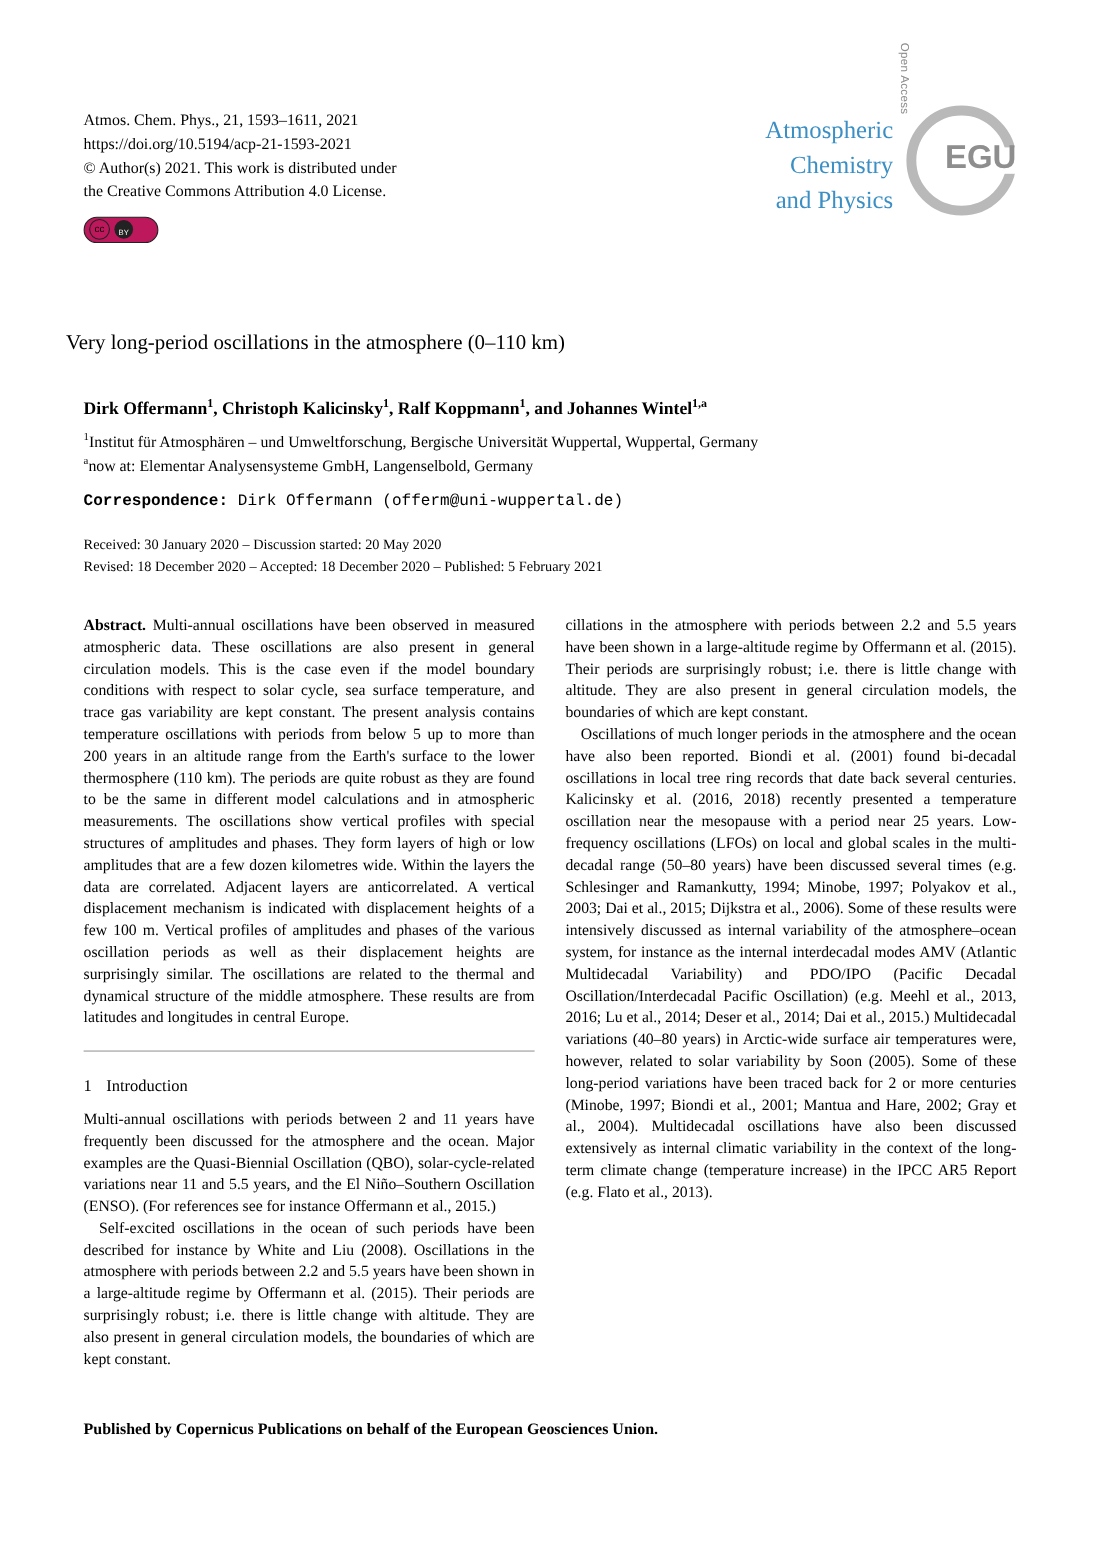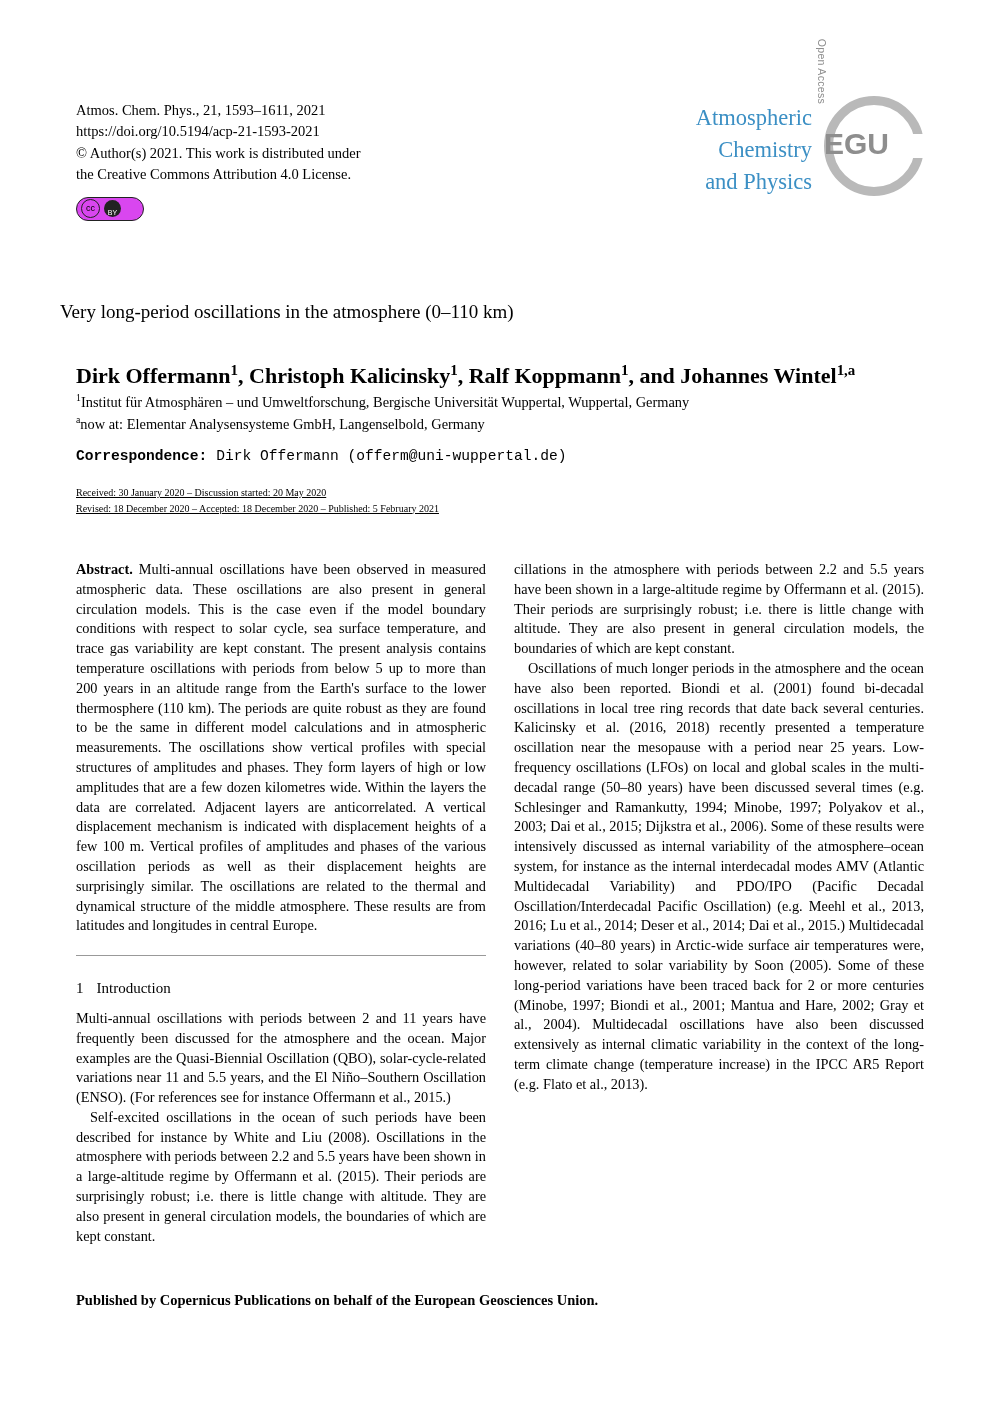--- a/index.html
+++ b/index.html
@@ -41,21 +41,21 @@
     margin-top: 11px;
     width: 68px;
     height: 24px;
     border: 1.2px solid #222;
     border-radius: 12px;
     display: flex;
     align-items: center;
     gap: 4px;
     padding: 0 4px;
     box-sizing: border-box;
-    background: #d946ef;
+    background: #be185d;
     text-align: center;
   }
   .cc-circle {
     width: 17px;
     height: 17px;
     border-radius: 50%;
     border: 1.2px solid #222;
     font-size: 9px;
     display: flex;
     align-items: center;
@@ -130,21 +130,21 @@
     top: 38px;
     width: 26px;
     height: 24px;
     background: #ffffff;
   }
   .egu-text {
     position: absolute;
     left: 0;
     top: 31px;
     width: 100px;
-    text-align: left;
+    text-align: right;
     font-family: "Liberation Sans", sans-serif;
     font-size: 30px;
     font-weight: bold;
     color: #8e8e8e;
     letter-spacing: 0px;
   }
 
   
   .title {
     position: absolute;
@@ -153,21 +153,21 @@
     width: 850px;
     font-size: 19px;
     font-weight: normal;
     line-height: 1.25;
   }
   .authors {
     position: absolute;
     left: 76px;
     top: 363px;
     width: 850px;
-    font-size: 22px;
+    font-size: 16px;
     font-weight: bold;
   }
   .affiliations {
     position: absolute;
     left: 76px;
     top: 392px;
     width: 850px;
     font-size: 14.4px;
     line-height: 1.5;
   }
@@ -178,23 +178,22 @@
     width: 850px;
     font-size: 14.6px;
     font-family: Liberation Mono, monospace;
   }
   .correspondence b { font-weight: bold; }
   .dates {
     position: absolute;
     left: 76px;
     top: 485px;
     width: 850px;
-    font-size: 10px;
+    font-size: 13px;
     line-height: 1.55;
-    text-decoration: underline;
   }
   sup { font-size: 0.68em; vertical-align: super; line-height: 0; }
 
   
   .col {
     position: absolute;
     top: 560px;
     width: 410px;
     font-size: 14.3px;
     line-height: 1.385;

